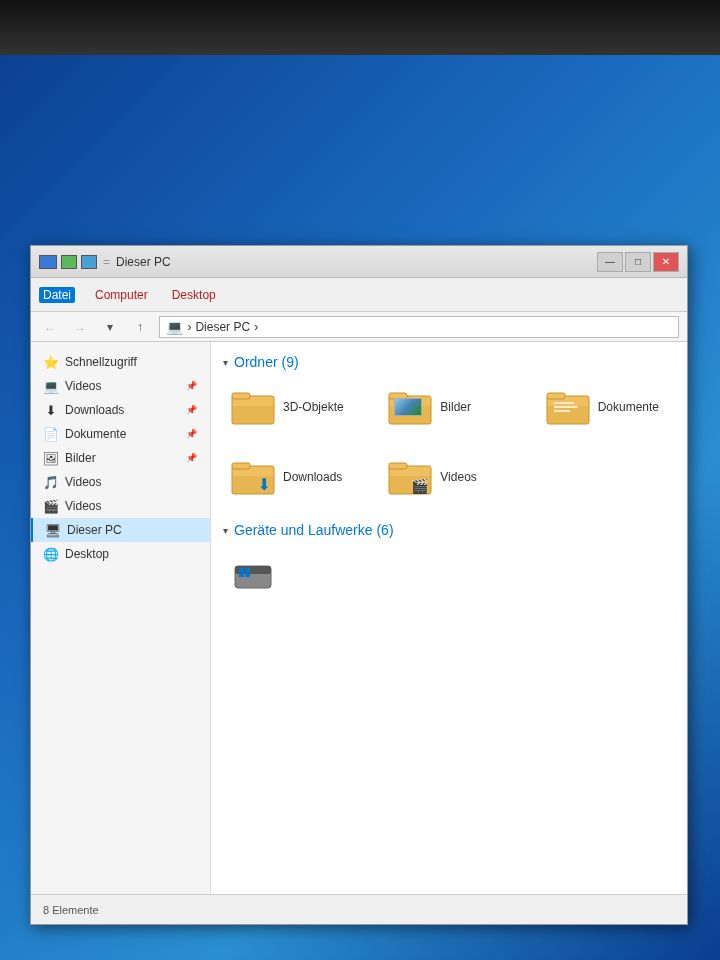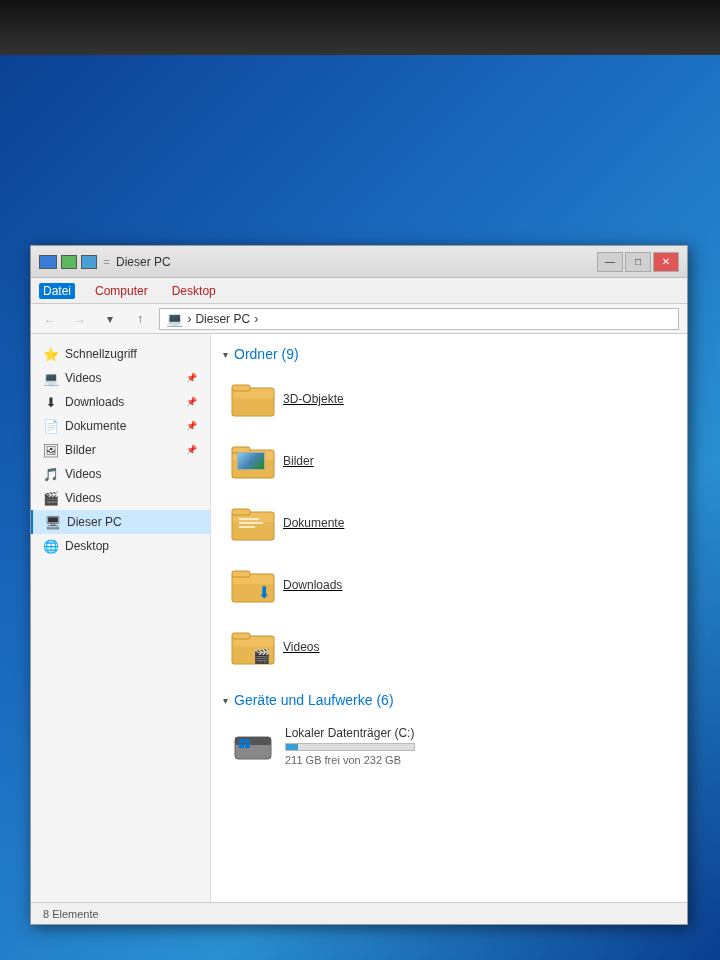--- a/index.html
+++ b/index.html
@@ -109,21 +109,21 @@
 
     .title-btn.close { background: #e05555; color: white; }
 
     
     .menu-bar {
       background: #f0f0f0;
       border-bottom: 1px solid #ccc;
       padding: 3px 8px;
       display: flex;
       gap: 16px;
-      height: 26px;
+      height: 34px;
       align-items: center;
     }
 
     .menu-item {
       font-size: 12px;
       color: #b91c1c;
       cursor: pointer;
       padding: 1px 4px;
     }
 
@@ -236,24 +236,23 @@
     }
 
     .section-header .chevron {
       font-size: 10px;
       color: #555;
     }
 
     
     .folder-grid {
       display: grid;
-      grid-template-columns: 1fr;
-      gap: 12px;
+      grid-template-columns: 1fr 1fr 1fr;
+      gap: 20px;
       margin-bottom: 20px;
-      text-decoration: underline;
     }
 
     .folder-item {
       display: flex;
       align-items: center;
       gap: 8px;
       padding: 6px 8px;
       cursor: pointer;
       border-radius: 3px;
     }
@@ -322,21 +321,21 @@
       color: #666;
     }
 
     
     .status-bar {
       background: #f0f0f0;
       border-top: 1px solid #ccc;
       padding: 3px 12px;
       font-size: 11px;
       color: #555;
-      height: 22px;
+      height: 30px;
       display: flex;
       align-items: center;
     }
 
     
     .folder-body {
       fill: #f0c060;
       stroke: #c8922a;
       stroke-width: 1;
     }
@@ -553,27 +552,20 @@
 
             <rect x="4" y="10" width="36" height="22" rx="3" fill="#888" stroke="#666" stroke-width="1"></rect>
             <rect x="4" y="10" width="36" height="8" rx="2" fill="#555"></rect>
 
             <rect x="8" y="12" width="5" height="4" fill="#0078d7"></rect>
             <rect x="14" y="12" width="5" height="4" fill="#0078d7"></rect>
             <rect x="8" y="17" width="5" height="4" fill="#0078d7"></rect>
             <rect x="14" y="17" width="5" height="4" fill="#0078d7"></rect>
           </svg>
         </div>
-        <div class="drive-info">
-          <span class="drive-name">Lokaler Datenträger (C:)</span>
-          <div class="drive-bar-wrap">
-            <div class="drive-bar-fill" style="width:9%;"></div>
-          </div>
-          <span class="drive-free">211 GB frei von 232 GB</span>
-        </div>
       </div>
 
     </div>
   </div>
 
   <div class="status-bar">
     <span>8 Elemente</span>
   </div>
 
 </div>

